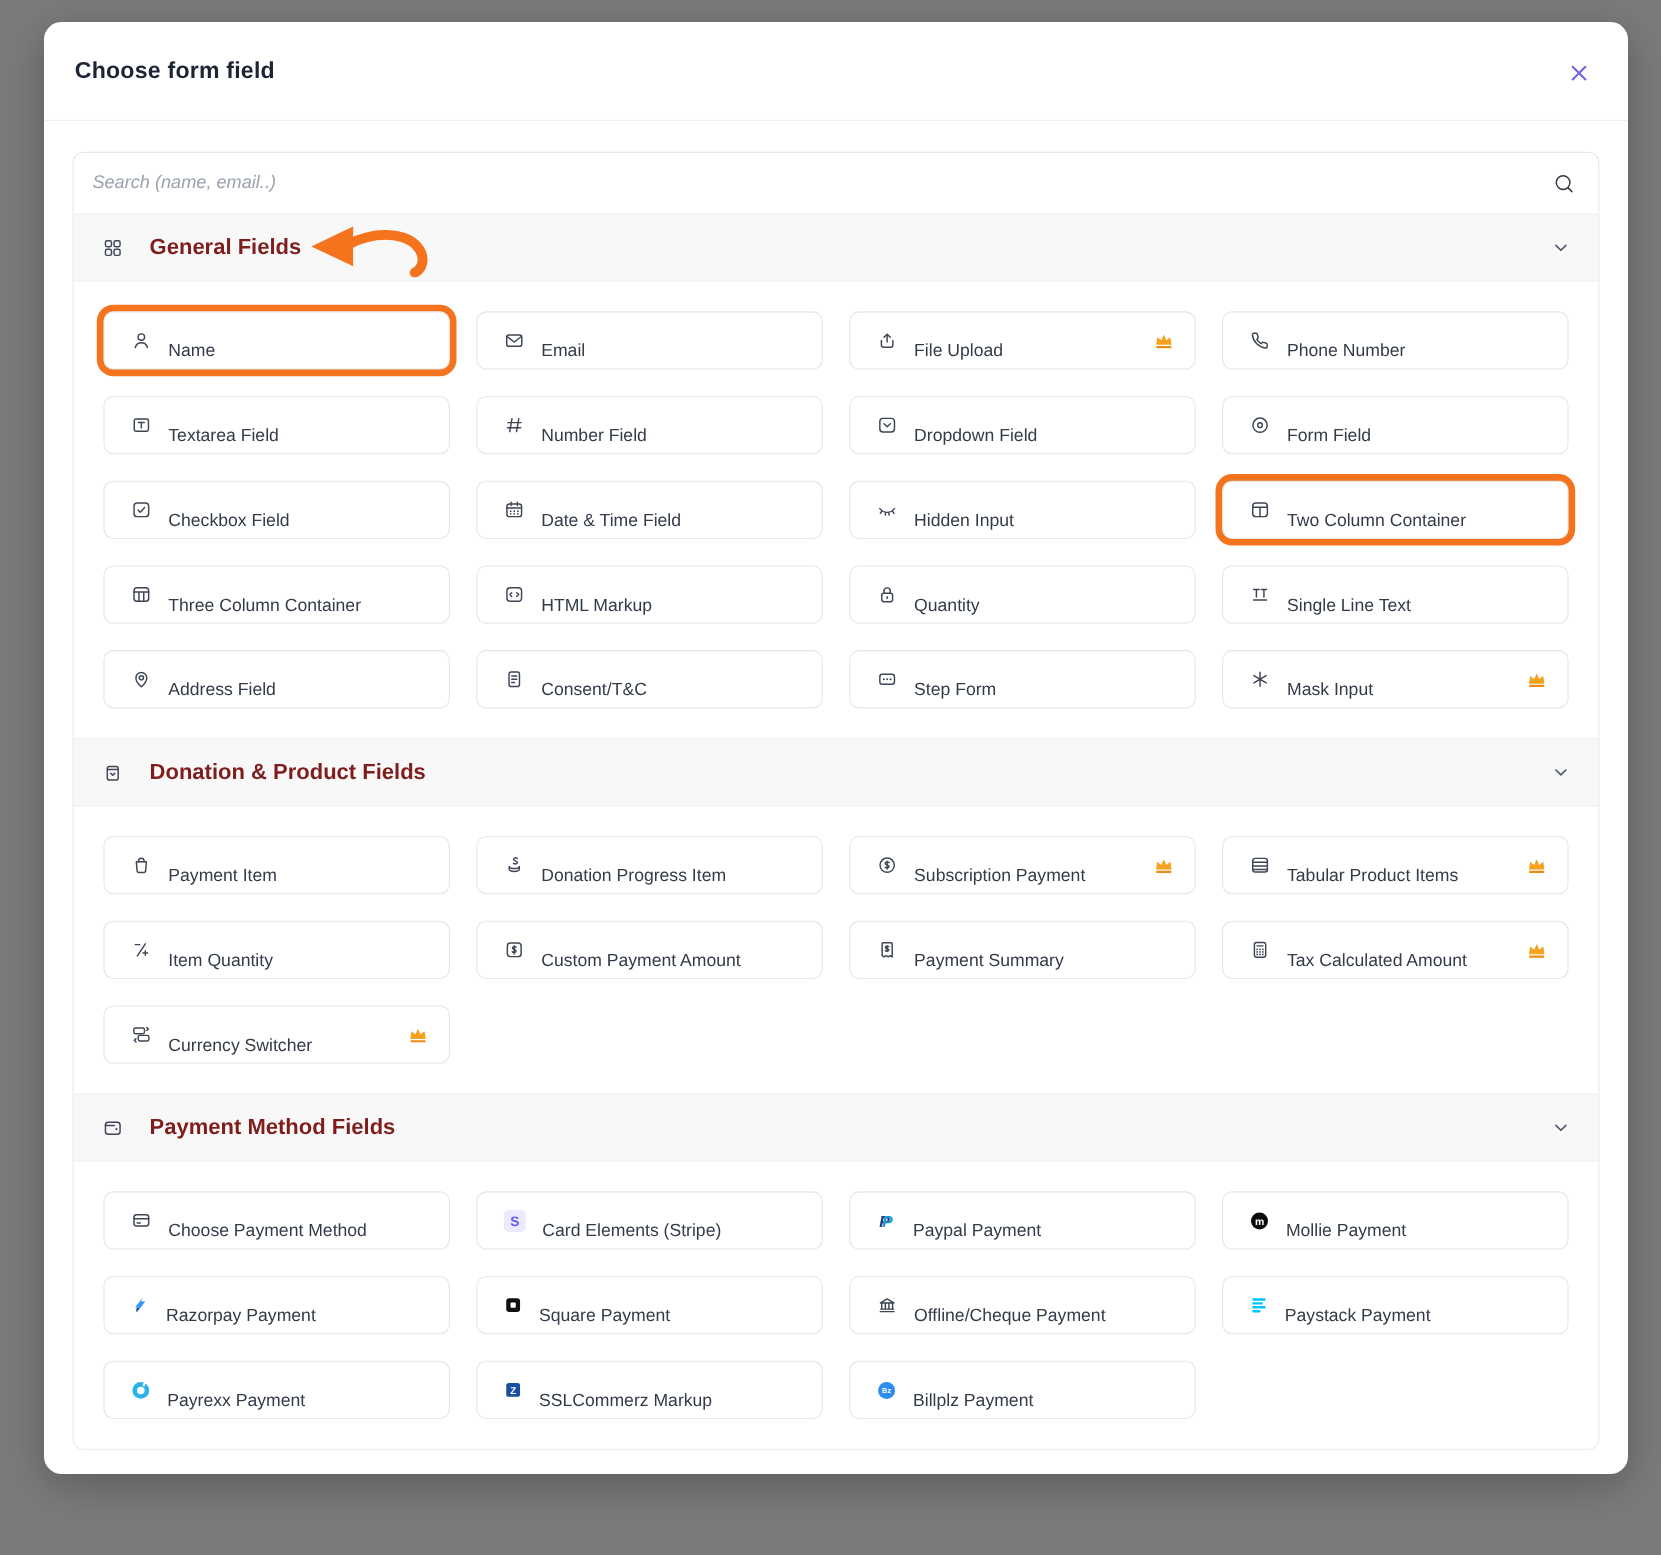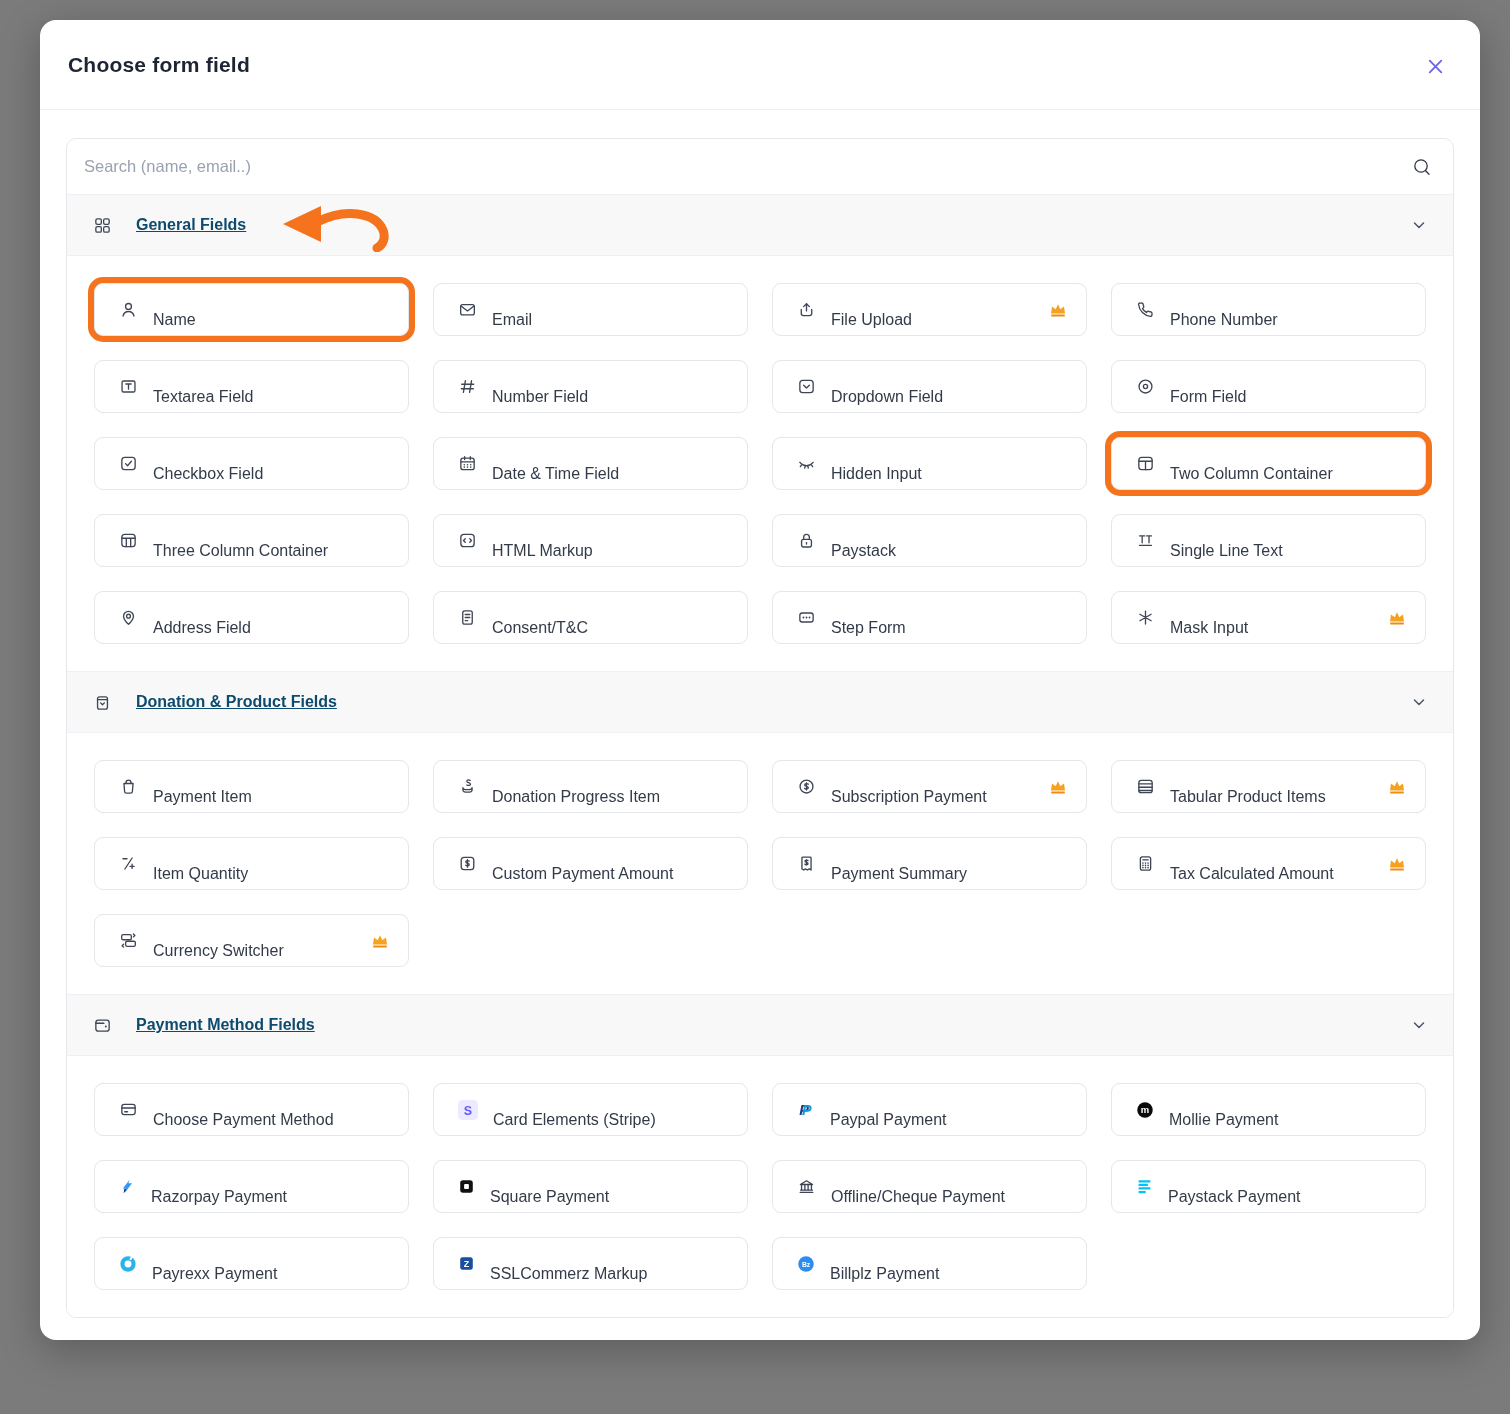--- a/index.html
+++ b/index.html
@@ -25,31 +25,31 @@
     position:absolute; right:30px; top:32px;
     background:none; border:none; cursor:pointer; padding:4px; line-height:0;
   }
   .fields-panel {
     margin:28px 26px 0; border:1px solid #E5E7EB; border-radius:10px;
     overflow:hidden; background:#fff;
   }
   .search-bar { display:flex; align-items:center; height:55px; padding:0 20px 0 17px; }
   .search-bar input {
     flex:1; border:none; outline:none; font-size:16.5px; color:#2E3544;
-    background:transparent; font-family:inherit;
+    background:transparent; font-family:inherit;font-style:italic;
   }
   .search-bar input::placeholder { color:#9AA2AE; }
   .search-icon { line-height:0; }
   .section-header {
     display:flex; align-items:center; height:62px; padding:0 26px;
     background:#F8F8F9; border-top:1px solid #EEF0F3; border-bottom:1px solid #EEF0F3;
     position:relative; cursor:pointer;
   }
   .s-icon { margin-right:24px; display:flex; line-height:0; }
-  .s-label { font-weight:700; font-size:16px; color:#0c4a6e;text-decoration:underline; }
+  .s-label { font-weight:700; font-size:20px; color:#7f1d1d; }
   .chev { margin-left:auto; line-height:0; }
   .arrow-anno { position:absolute; left:212px; top:5px; pointer-events:none; line-height:0; }
   .fields-grid {
     display:grid; grid-template-columns:repeat(4,1fr);
     gap:24px; padding:27px; background:#fff;
   }
   .field-btn {
     display:flex; align-items:center; height:53px; padding:0 18px 0 24px;
     background:#fff; border:1px solid #E4E6EA; border-radius:9px;
     font-size:16px; color:#333B49; cursor:pointer; text-align:left;
@@ -239,21 +239,21 @@
               <span class="f-label">HTML Markup</span>
             </button>
             <button type="button" class="field-btn">
               <span class="f-icon">
                 <svg viewBox="0 0 20 20" width="19" height="19" fill="none" stroke="#3E4554" stroke-width="1.4" stroke-linecap="round" stroke-linejoin="round">
                   <rect x="4.8" y="8.8" width="10.4" height="8" rx="2"></rect>
                   <path d="M7 8.8V6.6a3 3 0 0 1 6 0v2.2"></path>
                   <path d="M10 12.2v1.6"></path>
                 </svg>
               </span>
-              <span class="f-label">Paystack</span>
+              <span class="f-label">Quantity</span>
             </button>
             <button type="button" class="field-btn">
               <span class="f-icon">
                 <svg viewBox="0 0 20 20" width="19" height="19" fill="none" stroke="#3E4554" stroke-width="1.4" stroke-linecap="round" stroke-linejoin="round">
                   <path d="M3.8 5.2h5.4M6.5 5.2v7.2M11.2 5.2h5M13.7 5.2v7.2M3.8 15.2h12.4"></path>
                 </svg>
               </span>
               <span class="f-label">Single Line Text</span>
             </button>
             <button type="button" class="field-btn">

